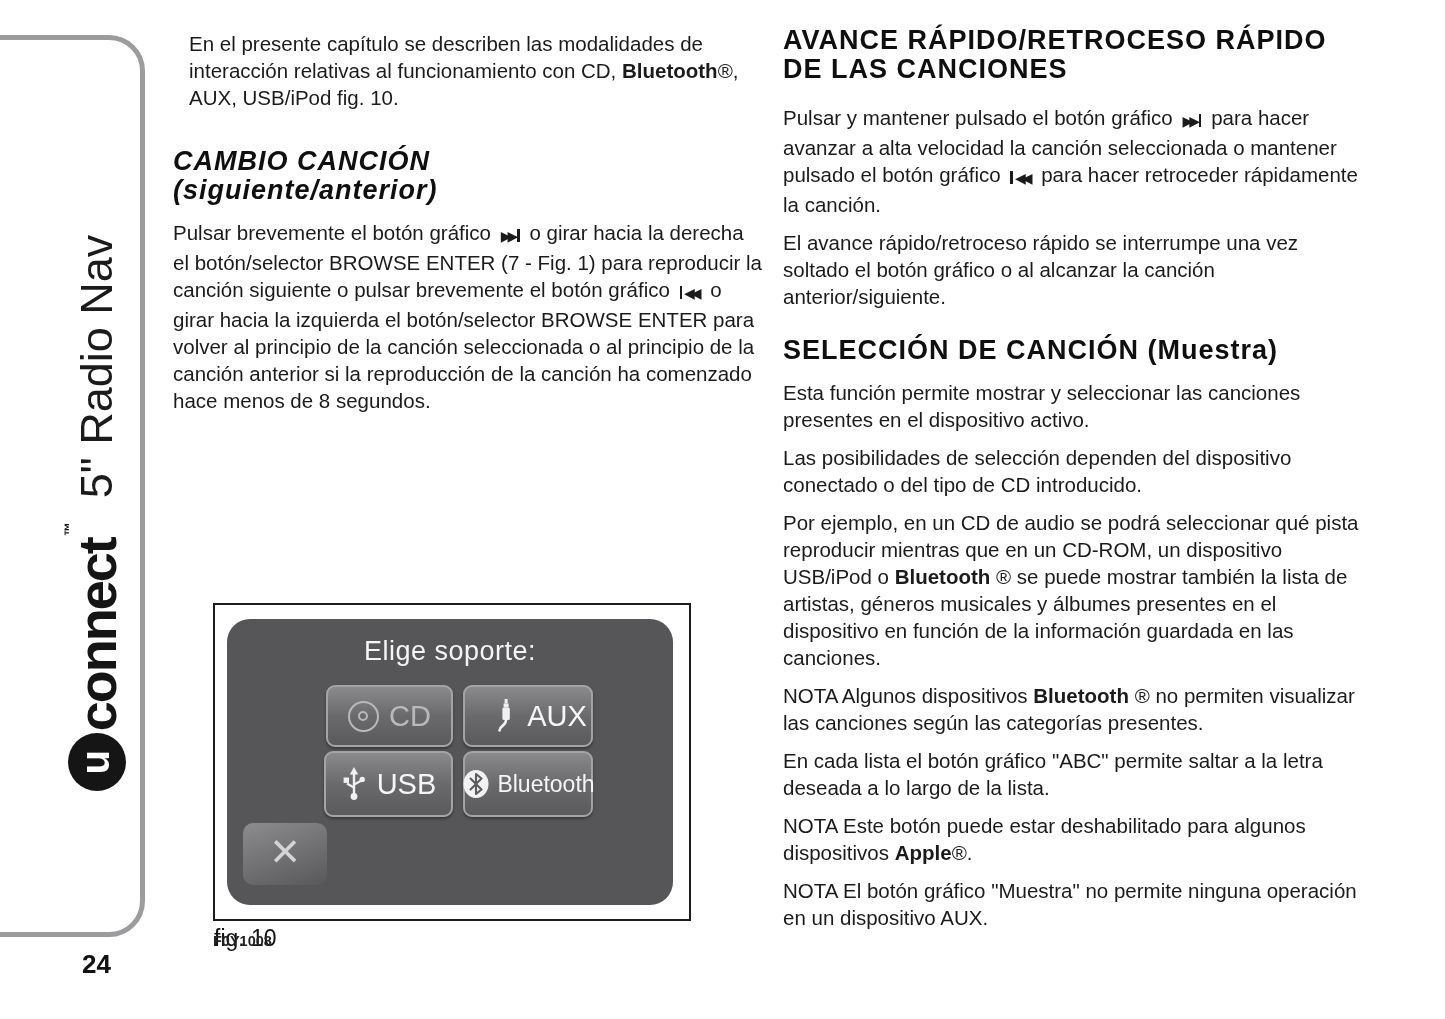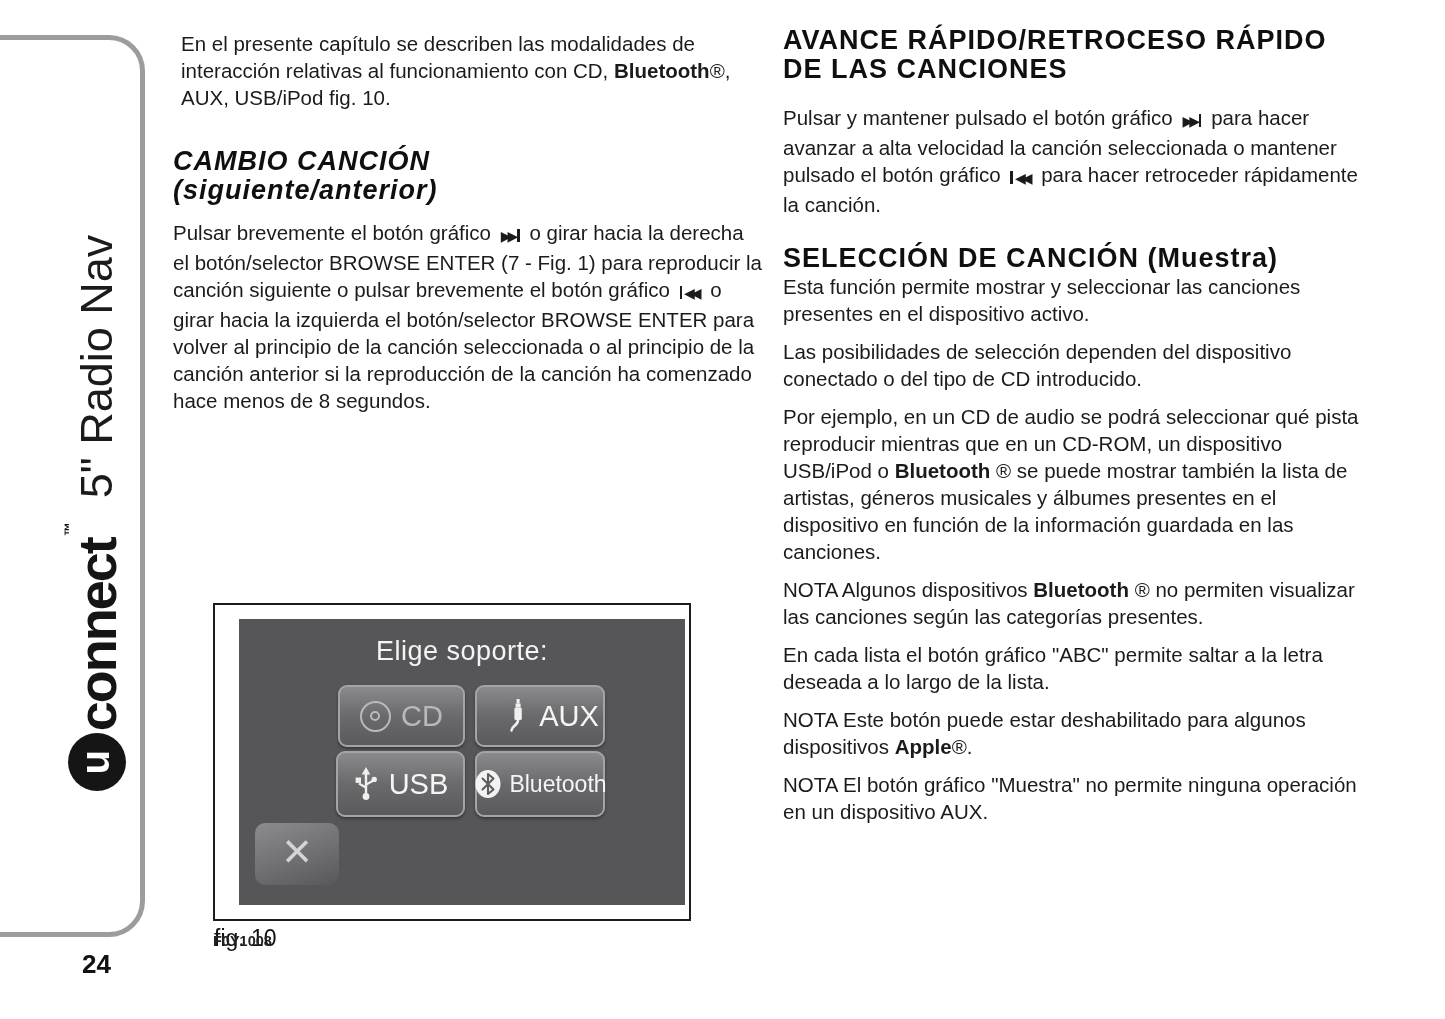--- a/index.html
+++ b/index.html
@@ -34,37 +34,37 @@
   .col { position:absolute; top:0; }
   .col-left  { left:173px; width:592px; }
   .col-right { left:783px; width:585px; }
   .head {
     margin:0; font-weight:bold; color:#0f0f0f;
     font-size:27px; line-height:29px; letter-spacing:1px; white-space:pre-line;
   }
   .col-left .h-main { margin-top:26px; }
   .col-left .h-sub  { margin-top:36px;font-style:italic; }
   .col-right .h-main { margin-top:26px; margin-bottom:20px; }
-  .col-right .h-sub  { margin-top:26px; margin-bottom:0; }
+  .col-right .h-sub  { margin-top:26px; margin-bottom:14px; }
   p.body { font-size:20.5px; line-height:27px; margin:0 0 11px; }
-  .col-left .p-intro { margin:30px 8px 0; }
+  .col-left .p-intro { margin:30px 16px 0; }
   .col-left .p-cambio { margin:14px 0 0; }
   .bold { font-weight:bold; }
 
   
   .inline-icon { display:inline-block; white-space:nowrap; margin:0 4px; transform:translateY(1px); }
   .tri { font-style:normal; font-family:"DejaVu Sans", sans-serif; font-size:14px; letter-spacing:-4px; padding-right:3px; }
   .vbar { display:inline-block; width:2.5px; height:13px; background:#1b1b1b; vertical-align:-1px; }
 
   
   .figure {
     position:absolute; left:213px; top:603px; width:478px; height:318px;
     border:2px solid #1d1d1d; background:#fff; box-sizing:border-box;
   }
-  .screen { position:absolute; left:24px; top:14px; width:446px; height:286px; background:#565658; }
+  .screen { position:absolute; left:12px; top:14px; width:446px; height:286px; background:#565658;border-radius:23px; }
   .screen-title { position:absolute; left:0; right:0; top:17px; text-align:center;
     color:#f4f4f4; font-size:27px; letter-spacing:0.5px; }
   .sbtn {
     position:absolute; border-radius:9px; border:2px solid #a4a4a6; box-sizing:border-box;
     background:linear-gradient(180deg,#8a8a8c 0%,#6a6a6c 50%,#5a5a5c 100%);
     display:flex; align-items:center; justify-content:center; gap:10px;
     color:#f5f5f5; font-size:29px; box-shadow:0 2px 3px rgba(0,0,0,.35);
   }
   .sbtn-cd  { left:99px;  top:66px;  width:127px; height:62px; color:#b9b9bb; }
   .sbtn-aux { left:236px; top:66px;  width:130px; height:62px;padding-left:26px; }
@@ -101,20 +101,21 @@
   <p class="body p-intro"><span>En el presente capítulo se describen las modalidades de interacción relativas al funcionamiento con CD, </span><span class="bold">Bluetooth</span><span>®, AUX, USB/iPod fig. 10.</span></p>
   <h2 class="head h-sub">CAMBIO CANCIÓN
 (siguiente/anterior)</h2>
   <p class="body p-cambio"><span>Pulsar brevemente el botón gráfico </span><span class="inline-icon"><i class="tri">▶▶</i><i class="vbar"></i></span><span> o girar hacia la derecha el botón/selector BROWSE ENTER (7 - Fig. 1) para reproducir la canción siguiente o pulsar brevemente el botón gráfico </span><span class="inline-icon"><i class="vbar"></i><i class="tri" style="padding-left:2px">◀◀</i></span><span> o girar hacia la izquierda el botón/selector BROWSE ENTER para volver al principio de la canción seleccionada o al principio de la canción anterior si la reproducción de la canción ha comenzado hace menos de 8 segundos.</span></p>
 </div>
 
 <div class="col col-right">
   <h1 class="head h-main">AVANCE RÁPIDO/RETROCESO RÁPIDO
 DE LAS CANCIONES</h1>
   <p class="body"><span>Pulsar y mantener pulsado el botón gráfico </span><span class="inline-icon"><i class="tri">▶▶</i><i class="vbar"></i></span><span> para hacer avanzar a alta velocidad la canción seleccionada o mantener pulsado el botón gráfico </span><span class="inline-icon"><i class="vbar"></i><i class="tri" style="padding-left:2px">◀◀</i></span><span> para hacer retroceder rápidamente la canción.</span></p>
+  <p class="body">El avance rápido/retroceso rápido se interrumpe una vez soltado el botón gráfico o al alcanzar la canción anterior/siguiente.</p>
   <h2 class="head h-sub">SELECCIÓN DE CANCIÓN (Muestra)</h2>
   <p class="body">Esta función permite mostrar y seleccionar las canciones presentes en el dispositivo activo.</p>
   <p class="body">Las posibilidades de selección dependen del dispositivo conectado o del tipo de CD introducido.</p>
   <p class="body"><span>Por ejemplo, en un CD de audio se podrá seleccionar qué pista reproducir mientras que en un CD-ROM, un dispositivo USB/iPod o </span><span class="bold">Bluetooth</span><span> ® se puede mostrar también la lista de artistas, géneros musicales y álbumes presentes en el dispositivo en función de la información guardada en las canciones.</span></p>
   <p class="body"><span>NOTA Algunos dispositivos </span><span class="bold">Bluetooth</span><span> ® no permiten visualizar las canciones según las categorías presentes.</span></p>
   <p class="body">En cada lista el botón gráfico "ABC" permite saltar a la letra deseada a lo largo de la lista.</p>
   <p class="body"><span>NOTA Este botón puede estar deshabilitado para algunos dispositivos </span><span class="bold">Apple</span><span>®.</span></p>
   <p class="body">NOTA El botón gráfico "Muestra" no permite ninguna operación en un dispositivo AUX.</p>
 </div>
 

